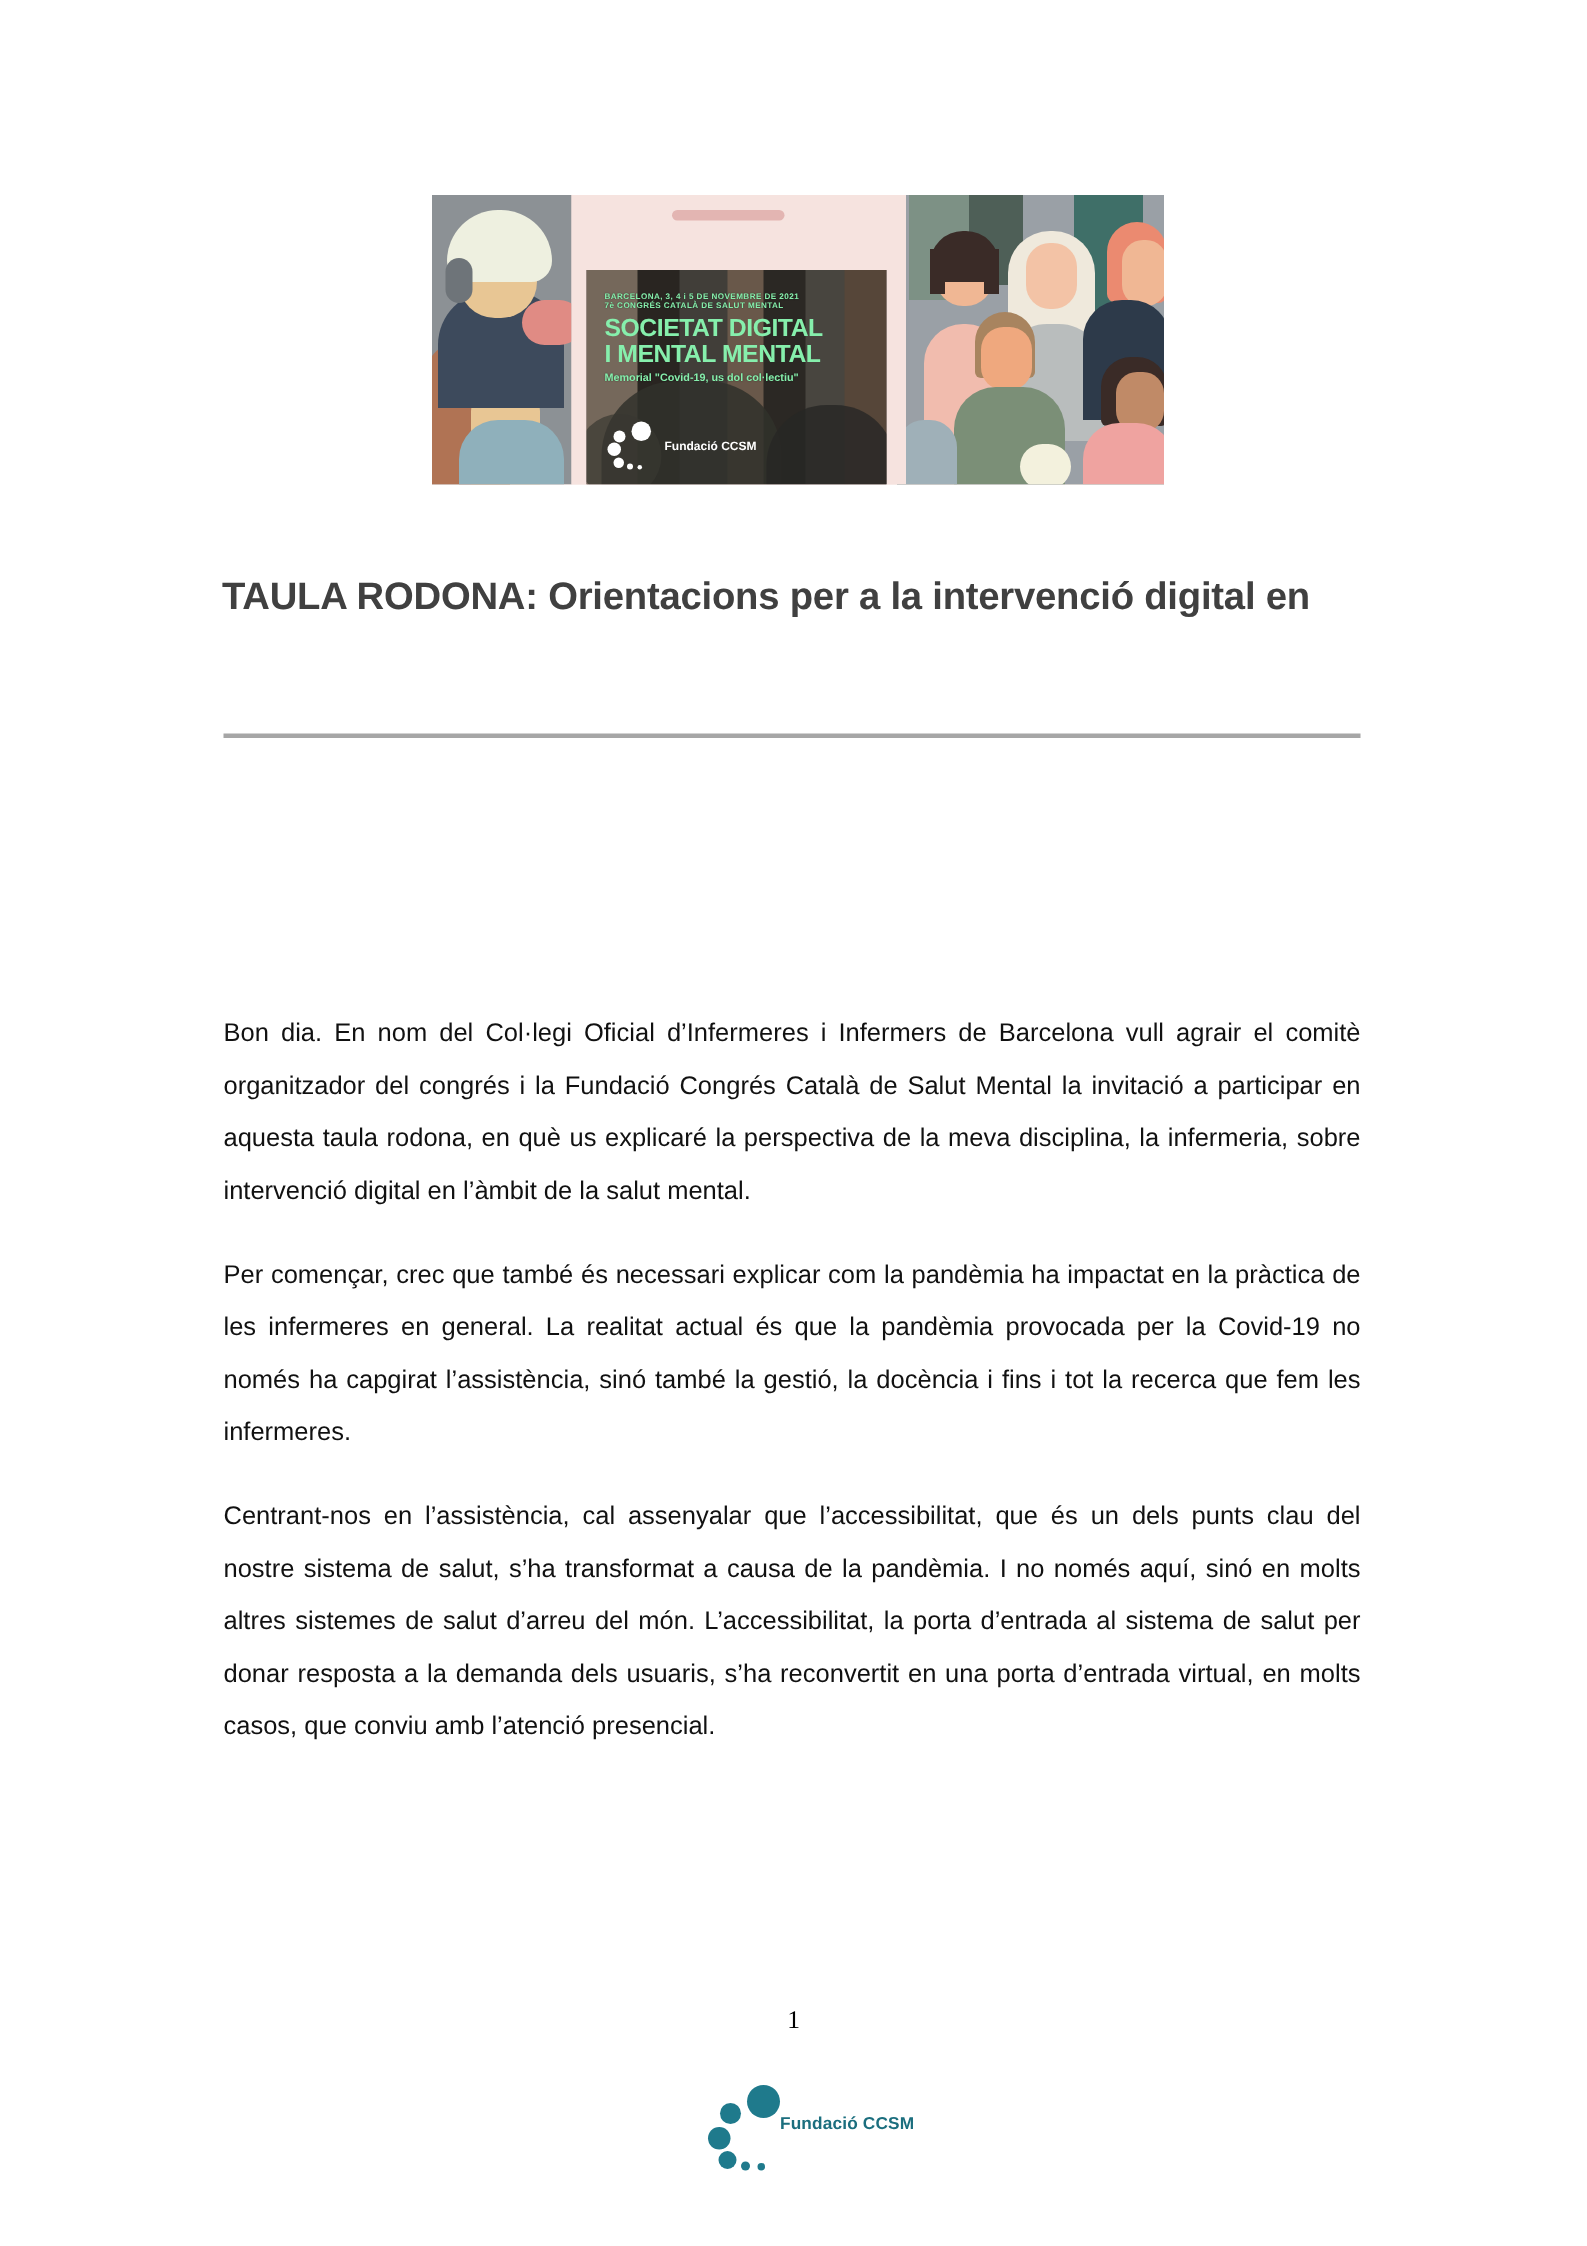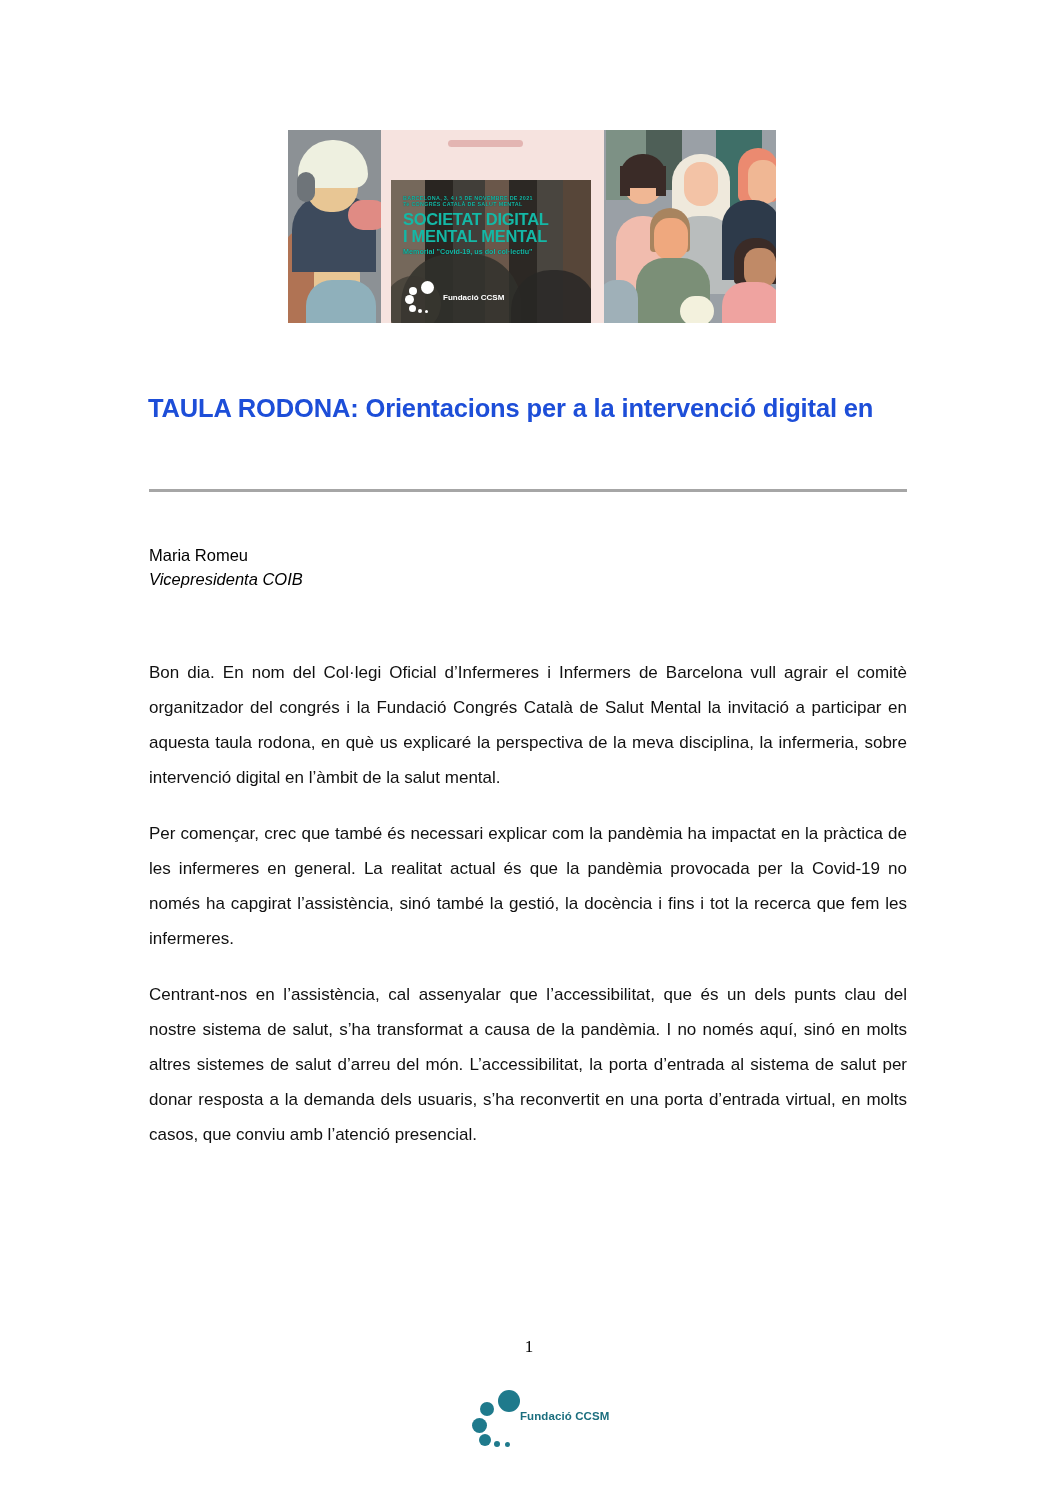--- a/index.html
+++ b/index.html
@@ -78,21 +78,21 @@
     position: absolute;
     inset: 0;
     opacity: .85;
   }
   .sh { position: absolute; }
 
   .screen-text {
     position: absolute;
     left: 12px; top: 16px;
     right: 6px;
-    color: #14b8a6;
+    color: #86efac;
     line-height: 1.05;
   }
   .st-small {
     font-size: 5.4px;
     font-weight: bold;
     letter-spacing: .3px;
     white-space: nowrap;
     text-shadow: 0 0 1px rgba(0,0,0,.6);
   }
   .st-big {
@@ -124,26 +124,26 @@
     font-size: 8px;
     font-weight: bold;
     white-space: nowrap;
   }
   .dot { position: absolute; border-radius: 50%; background: #ffffff; }
 
   
   .doc-title {
     position: absolute;
     left: 148px;
-    top: 389px;
+    top: 379px;
     width: 762px;
     font-size: 25.5px;
     font-weight: bold;
     line-height: 1.52;
-    color: #1d4ed8;
+    color: #404040;
     letter-spacing: -.15px;
   }
   .rule {
     position: absolute;
     left: 149px;
     top: 489px;
     width: 758px;
     height: 3px;
     background: #A6A6A6;
   }
@@ -164,21 +164,21 @@
     position: absolute;
     left: 149px;
     top: 655px;
     width: 758px;
     font-size: 17px;
     line-height: 2.06;
     text-align: justify;
     color: #111111;
   }
   .body-text p {
-    margin: 0 0 21px 0;
+    margin: 16px 0 21px 0;
   }
   .body-text p:last-child { margin-bottom: 0; }
 
   
   .page-number {
     position: absolute;
     left: 0;
     top: 1337px;
     width: 1058px;
     text-align: center;
@@ -294,24 +294,20 @@
         <div class="sh" style="left:0;top:0;width:6px;height:193px;background:#f6e3df;"></div>
       </div>
     </div>
   </div>
 
   <div class="doc-title">
     <span>TAULA RODONA: Orientacions per a la intervenció digital en</span><br>
   </div>
   <div class="rule"></div>
 
-  <div class="author">
-    <span class="name">Maria Romeu</span>
-    <span class="role">Vicepresidenta COIB</span>
-  </div>
 
   <div class="body-text">
     <p>Bon dia. En nom del Col·legi Oficial d’Infermeres i Infermers de Barcelona vull agrair el comitè organitzador del congrés i la Fundació Congrés Català de Salut Mental la invitació a participar en aquesta taula rodona, en què us explicaré la perspectiva de la meva disciplina,  la infermeria, sobre intervenció digital en l’àmbit de la salut mental.</p>
     <p>Per començar, crec que també és necessari explicar com la pandèmia ha impactat en la pràctica de les infermeres en general. La realitat actual és que la pandèmia provocada per la Covid-19 no només ha capgirat l’assistència, sinó també la gestió, la docència i fins i tot la recerca que fem les infermeres.</p>
     <p>Centrant-nos en l’assistència, cal assenyalar que l’accessibilitat, que és un dels punts clau del nostre sistema de salut, s’ha transformat a causa de la pandèmia. I no només aquí, sinó en molts altres sistemes de salut d’arreu del món. L’accessibilitat, la porta d’entrada al sistema de salut per donar resposta a la demanda dels usuaris, s’ha reconvertit en una porta d’entrada virtual, en molts casos, que conviu amb l’atenció presencial.</p>
   </div>
 
   <div class="page-number">1</div>
 
   <div class="footer-logo">

